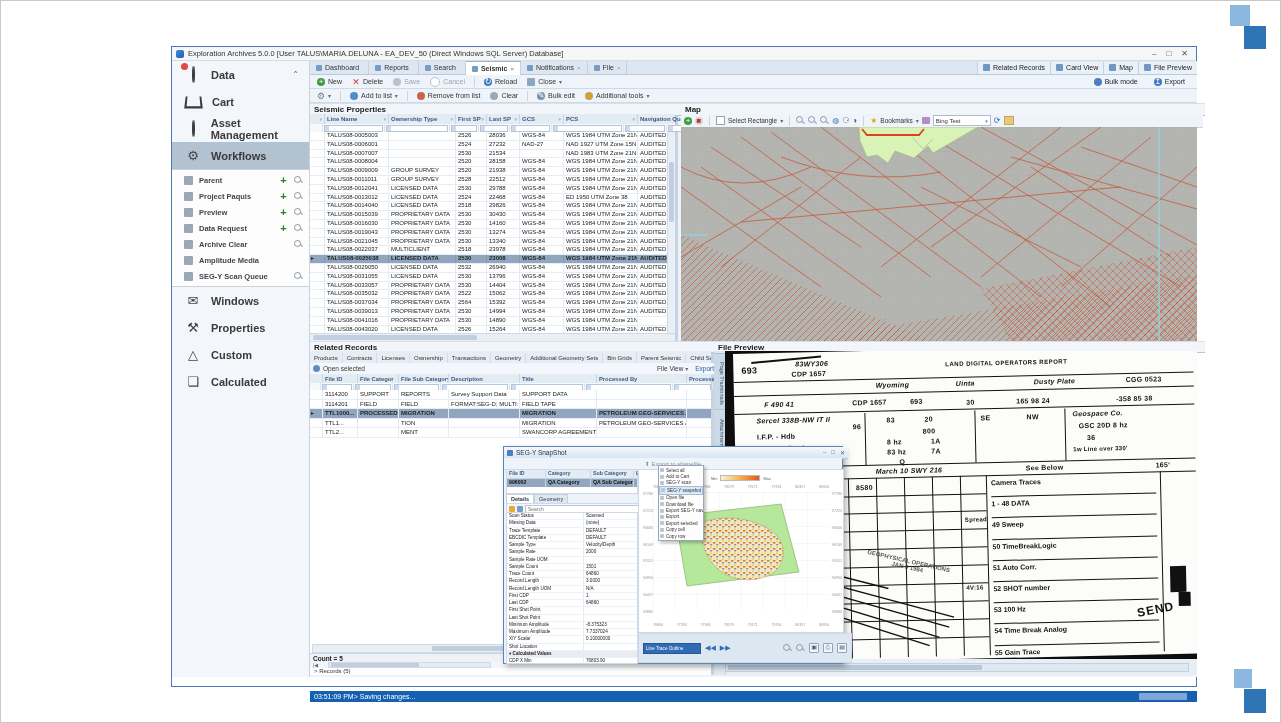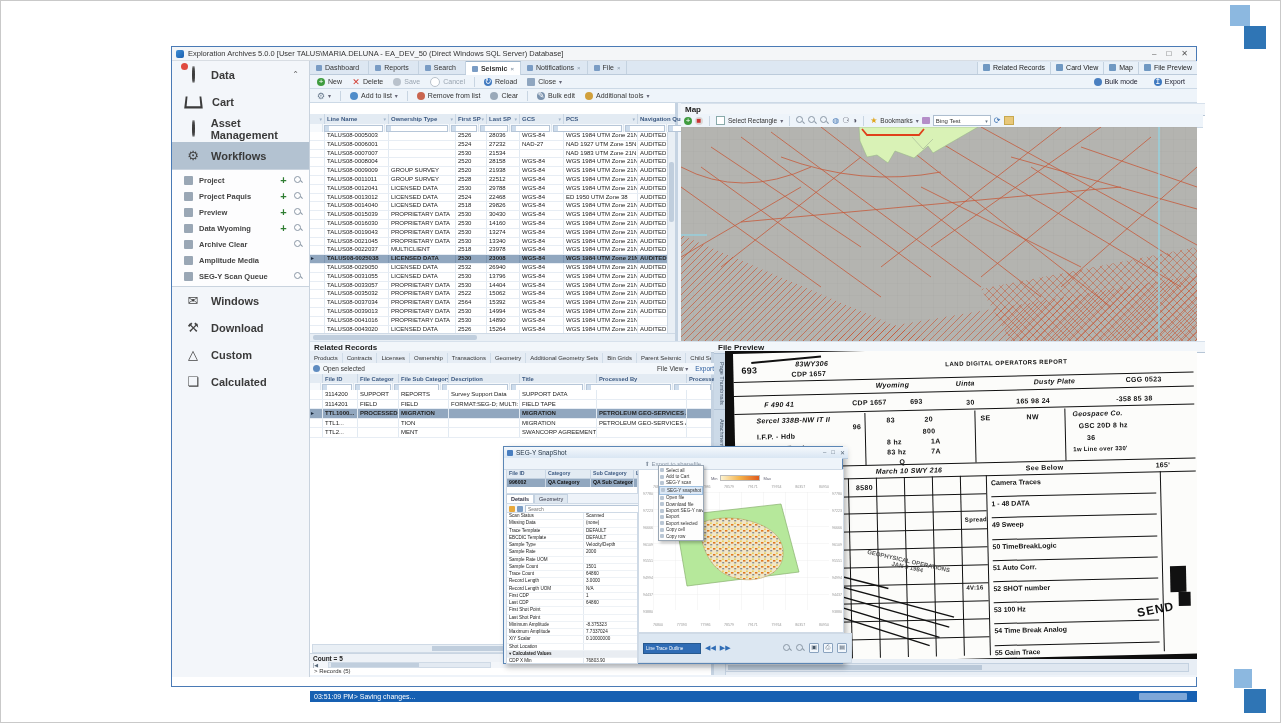--- a/index.html
+++ b/index.html
@@ -224,21 +224,21 @@
         <span>Asset Management</span>
       </div>
       <div class="nav-item sel">
         <span class="nav-ico">⚙</span>
         <span>Workflows</span>
       </div>
       <div class="subpanel">
 
           <div class="sub ps">
             <span class="mini"></span>
-            <span>Project</span>
+            <span>Parent</span>
             <span class="spacer"></span>
             <span class="ico-plus"></span>
             <span class="ico-mag"></span>
           </div>
 
           <div class="sub ps">
             <span class="mini"></span>
             <span>Project Paquis</span>
             <span class="spacer"></span>
             <span class="ico-plus"></span>
@@ -248,21 +248,21 @@
           <div class="sub ps">
             <span class="mini"></span>
             <span>Preview</span>
             <span class="spacer"></span>
             <span class="ico-plus"></span>
             <span class="ico-mag"></span>
           </div>
 
           <div class="sub ps">
             <span class="mini"></span>
-            <span>Data Wyoming</span>
+            <span>Data Request</span>
             <span class="spacer"></span>
             <span class="ico-plus"></span>
             <span class="ico-mag"></span>
           </div>
 
           <div class="sub s">
             <span class="mini"></span>
             <span>Archive Clear</span>
             <span class="spacer"></span>
 
@@ -283,21 +283,21 @@
 
             <span class="ico-mag"></span>
           </div>
         </div>
       <div class="nav-item">
         <span class="nav-ico">✉</span>
         <span>Windows</span>
       </div>
       <div class="nav-item">
         <span class="nav-ico">⚒</span>
-        <span>Download</span>
+        <span>Properties</span>
       </div>
       <div class="nav-item">
         <span class="nav-ico">△</span>
         <span>Custom</span>
       </div>
       <div class="nav-item">
         <span class="nav-ico">❏</span>
         <span>Calculated</span>
       </div>
     </div>
@@ -432,20 +432,23 @@
             <span>Bulk edit</span>
           </span>
         <span class="btn">
             <span class="gi" style="background:#d1a03c"></span>
             <span>Additional tools</span>
             <span class="caret">▾</span>
           </span>
       </div>
 
       <div class="abs sgrid">
+        <div class="phdr">
+            <span>Seismic Properties</span>
+          </div>
         <div class="gridh">
           <div class="c c0"></div>
           <div class="c c1">Line Name</div>
           <div class="c c2">Ownership Type</div>
           <div class="c c3">First SP</div>
           <div class="c c4">Last SP</div>
           <div class="c c5">GCS</div>
           <div class="c c6">PCS</div>
           <div class="c c7">Navigation Qu</div>
           <div class="c c8">Region</div>

